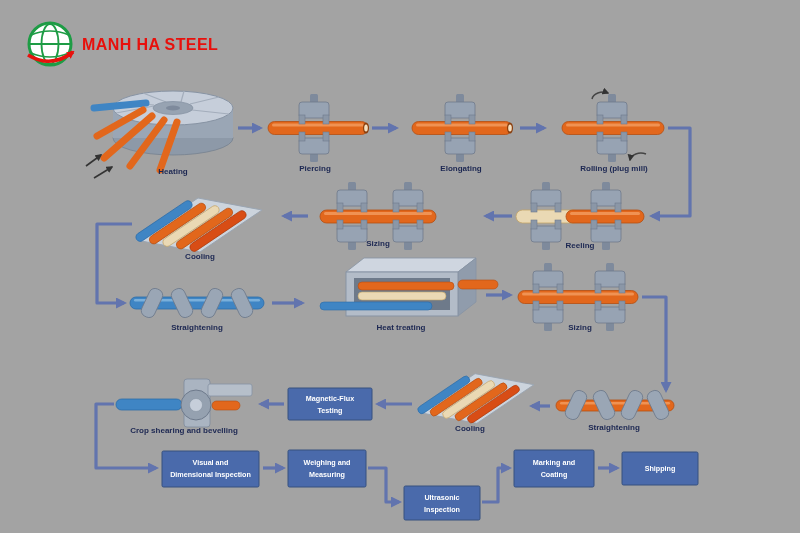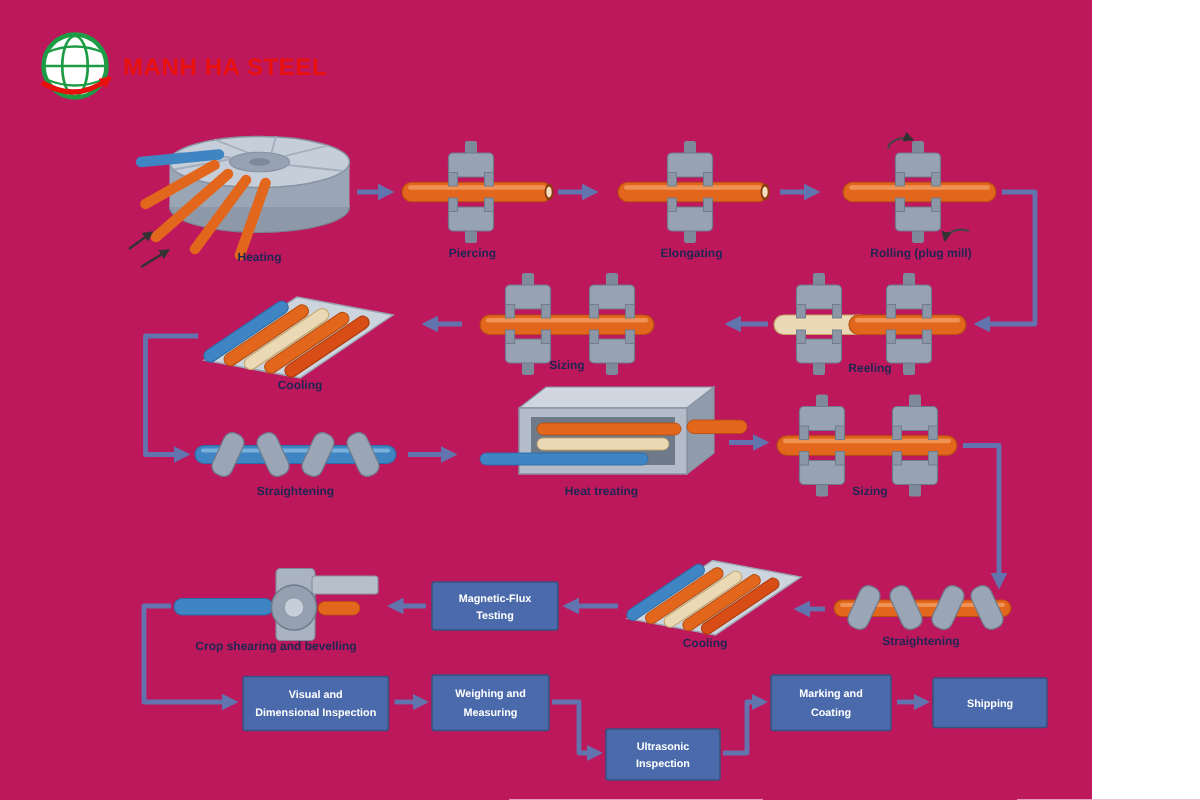--- a/index.html
+++ b/index.html
@@ -1,19 +1,19 @@
 <!DOCTYPE html>
 <html><head>
 <meta charset="utf-8">
 <style>
   html,body{margin:0;padding:0;background:#ffffff;}
   .frame{
     position:relative;
-    width:728px;height:533px;
-    background:#be185d;
+    width:800px;height:533px;
+    background:#a3a3a3;
     overflow:hidden;
     font-family:"Liberation Sans", sans-serif;
   }
   svg{display:block;}
   text{font-family:"Liberation Sans", sans-serif;}
   .slabel{font-size:8px;font-weight:bold;fill:#1c2752;}
   .blabel{font-size:7.2px;font-weight:bold;fill:#ffffff;}
   .brand-text{font-size:16px;font-weight:bold;fill:#e8100c;letter-spacing:.4px;}
   .conn{stroke:#6274ae;stroke-width:3.2;fill:none;stroke-linejoin:round;}
 </style>

